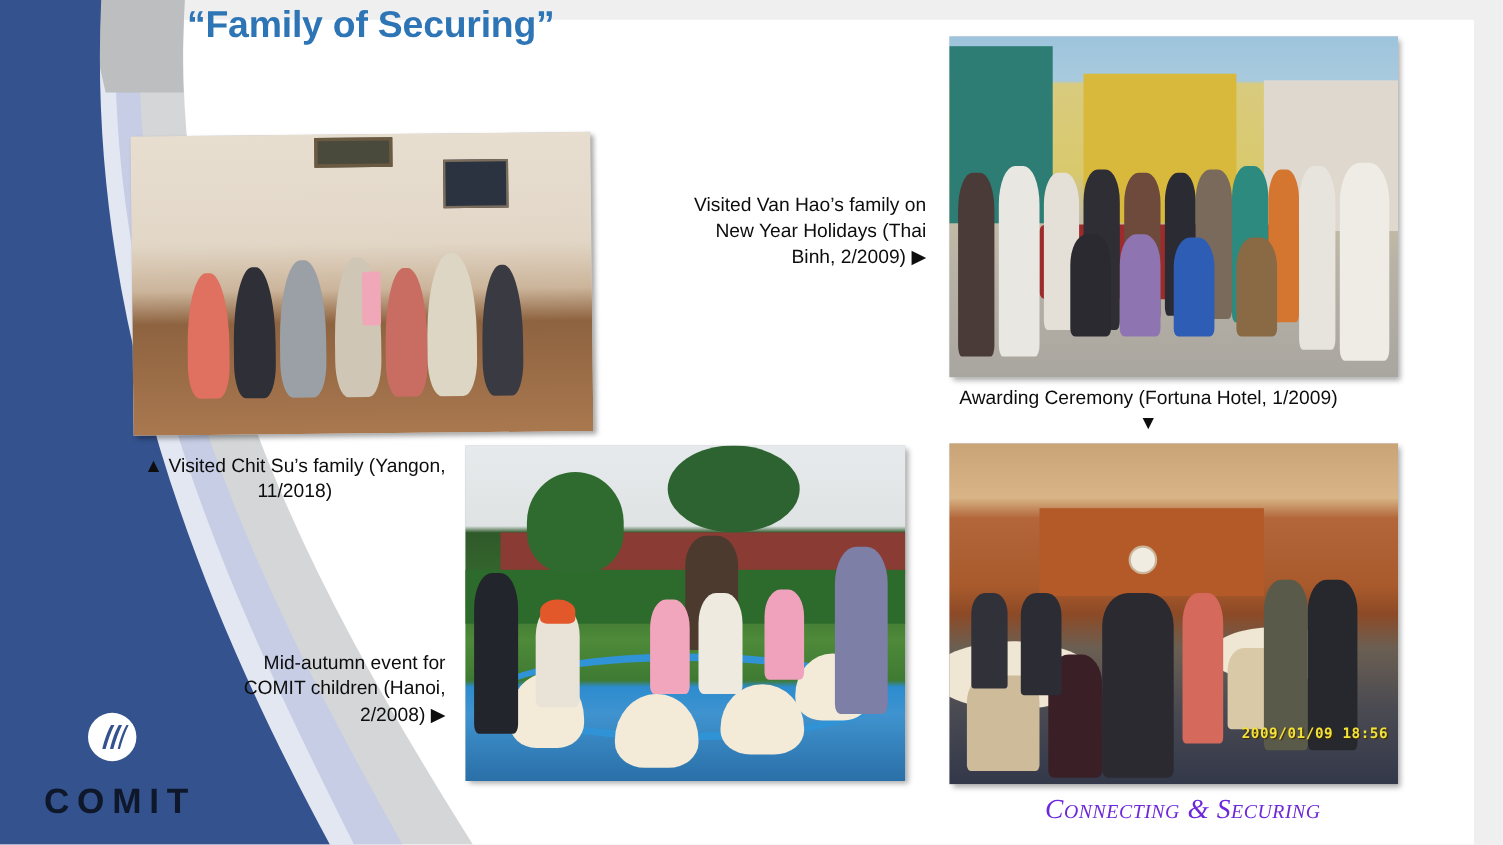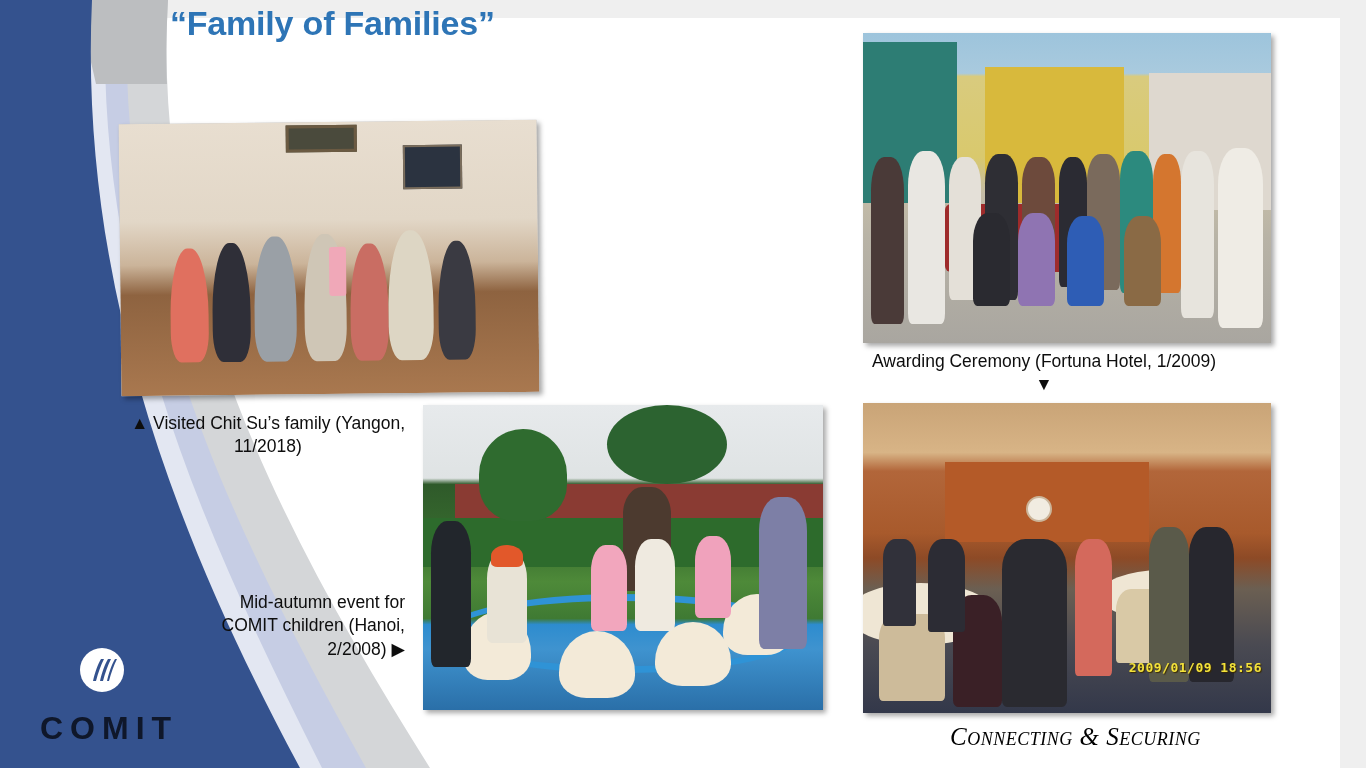--- a/index.html
+++ b/index.html
@@ -104,21 +104,21 @@
   #logo .mark{ position:absolute; left:28px; top:0; width:64px; height:64px; }
   #logo .word{
     position:absolute; left:0; top:70px; width:180px;
     color:#0f172a; font-weight:bold; font-size:32px;
     letter-spacing:7px; text-align:left;
   }
 
   
   #tagline{
     position:absolute; left:950px; top:723px;
-    color:#000000;
+    color:#6d28d9;
     font-family:"Liberation Serif", serif;
     font-style:italic;
     font-size:25px;
     font-variant:small-caps;
     letter-spacing:.5px;
     white-space:nowrap;
   }
 </style>
 </head>
 <body>
@@ -134,21 +134,21 @@
     <path d="M0,768 L366,768 C248,556 112,300 128,0 L44,0 C16,300 0,560 0,768 Z" fill="#c6cde4"></path>
 
     <path d="M0,768 L322,768 C214,552 92,300 106,0 L50,0 C20,300 0,560 0,768 Z" fill="#e3e7f2"></path>
 
     <path d="M78,0 L168,0 C166,40 166,62 167,84 L96,84 C90,56 82,28 78,0 Z" fill="#bcbec0"></path>
 
     <path d="M0,0 L92,0 C78,300 188,560 300,768 L0,768 Z" fill="#34528E"></path>
   </svg>
 
   <div class="title">
-    <span class="l2">“Family of Families”</span>
+    <span class="l2">“Family of Securing”</span>
   </div>
 
   <div class="photo" id="photo-chitsu">
     <div class="inner">
       <div class="pic"></div>
       <div class="tv"></div>
       <div class="pp" style="left:12%;width:9%;height:42%;background:#e0705f;"></div>
       <div class="pp" style="left:22%;width:9%;height:44%;background:#2f2f38;"></div>
       <div class="pp" style="left:32%;width:10%;height:46%;background:#9aa0a6;"></div>
       <div class="pp" style="left:44%;width:10%;height:47%;background:#cfc6b6;"></div>
@@ -217,20 +217,21 @@
       <div class="pp" style="position:absolute;left:22%;top:62%;width:12%;height:36%;background:#3a2026;border-radius:38% 38% 10% 10%/24% 24% 6% 6%;"></div>
       <div class="pp" style="position:absolute;left:52%;top:44%;width:9%;height:44%;background:#d4695c;border-radius:38% 38% 8% 8%/20% 20% 4% 4%;"></div>
       <div class="pp" style="position:absolute;left:70%;top:40%;width:10%;height:50%;background:#5a5a4a;border-radius:38% 38% 8% 8%/18% 18% 4% 4%;"></div>
       <div class="pp" style="position:absolute;left:80%;top:40%;width:11%;height:50%;background:#27272e;border-radius:38% 38% 8% 8%/18% 18% 4% 4%;"></div>
       <div class="pp" style="position:absolute;left:16%;top:44%;width:9%;height:30%;background:#2c2c34;border-radius:38% 38% 8% 8%/22% 22% 4% 4%;"></div>
       <div class="pp" style="position:absolute;left:5%;top:44%;width:8%;height:28%;background:#31313a;border-radius:38% 38% 8% 8%/22% 22% 4% 4%;"></div>
       <div class="ts">2009/01/09 18:56</div>
     </div>
   </div>
 
+  <div class="caption" id="cap-vanhao">Visited Van Hao’s family on New Year Holidays  (Thai Binh, 2/2009) ▶</div>
 
   <div class="caption" id="cap-awarding">Awarding Ceremony (Fortuna Hotel, 1/2009) ▼</div>
 
   <div class="caption" id="cap-chitsu">▲ Visited Chit Su’s family (Yangon, 11/2018)</div>
 
   <div class="caption" id="cap-midautumn">Mid-autumn event for COMIT children (Hanoi, 2/2008) ▶</div>
 
   <div id="logo">
     <svg class="mark" viewBox="0 0 64 64">
       <path d="M10,36 A24,24 0 1,0 20,16 A24,24 0 1,1 10,36 Z" fill="#ffffff" opacity="0.95"></path>

